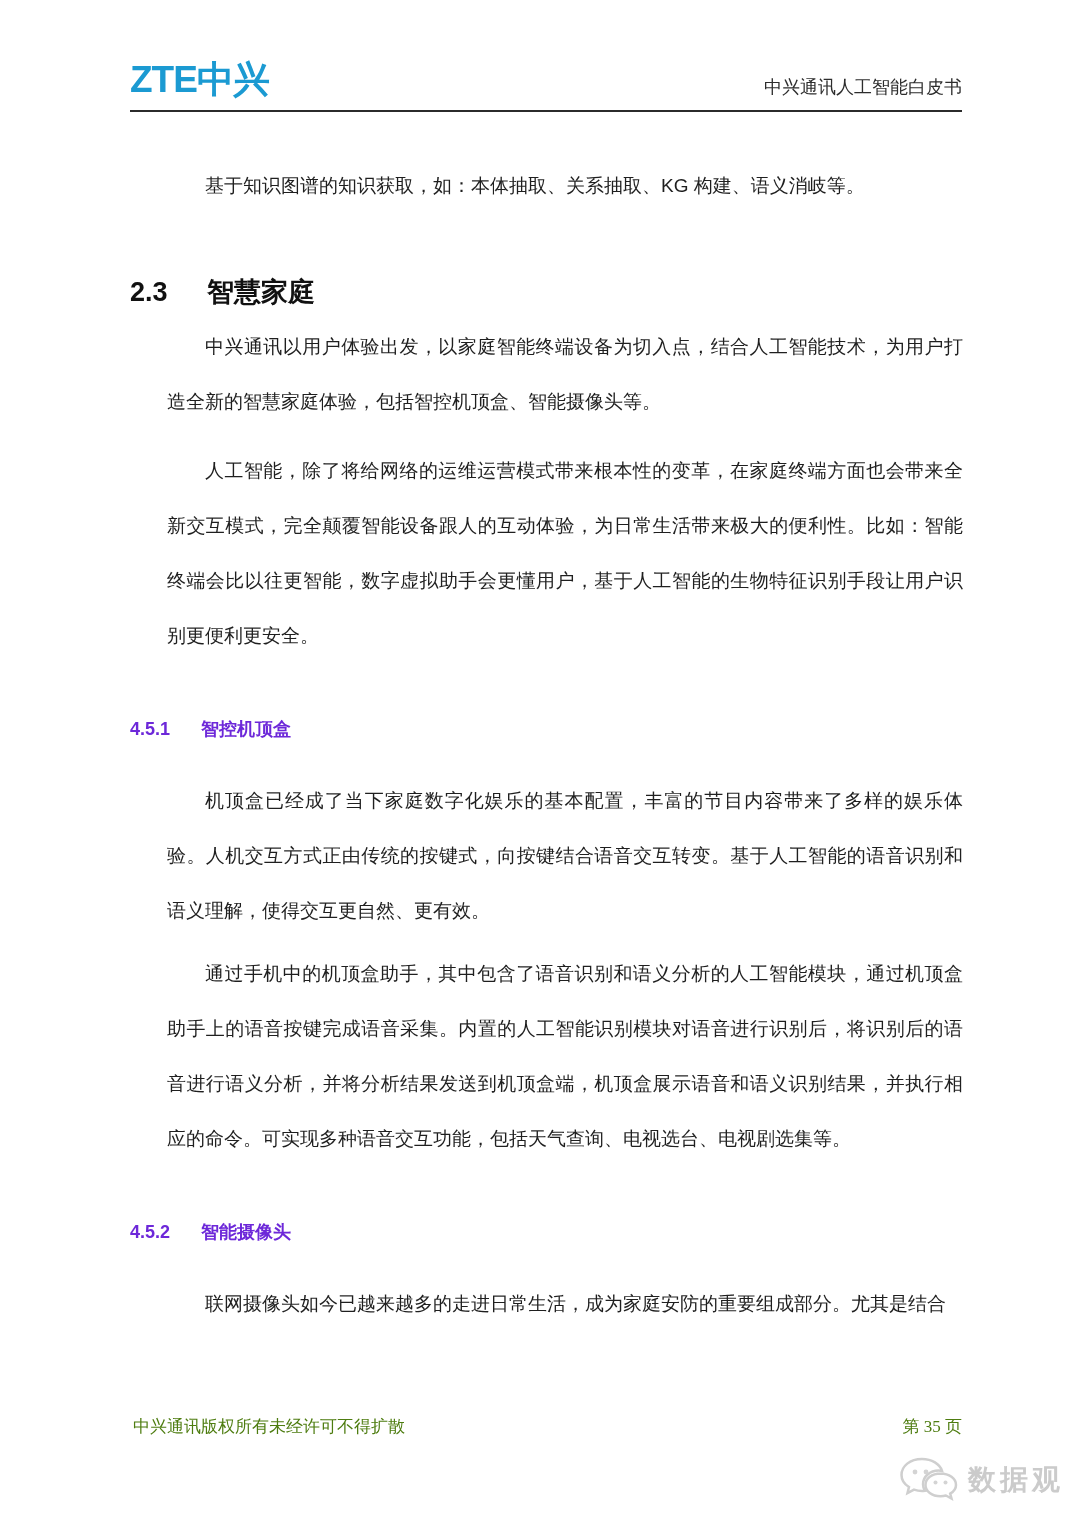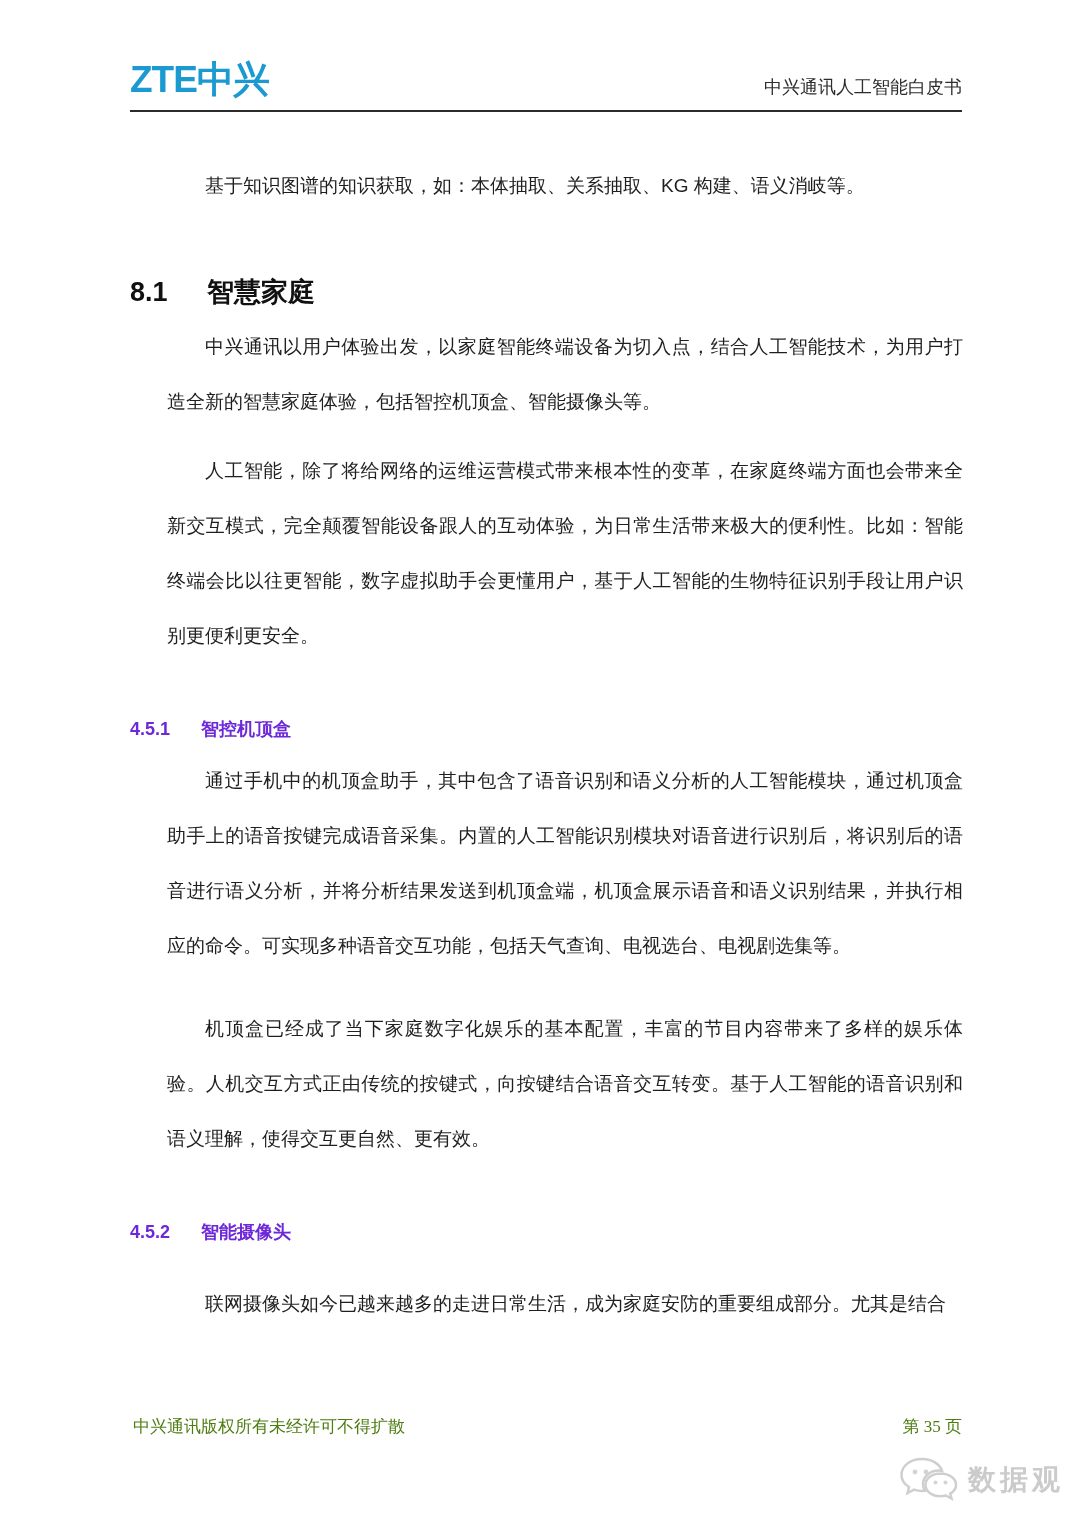--- a/index.html
+++ b/index.html
@@ -101,32 +101,32 @@
   <header class="header">
     <div class="logo">ZTE中兴</div>
     <div class="doc-title">中兴通讯人工智能白皮书</div>
   </header>
 
   <main class="main">
 
     <p class="body-text intro">基于知识图谱的知识获取，如：本体抽取、关系抽取、KG 构建、语义消岐等。</p>
 
     <h2 class="h1">
-      <span class="hnum">8.1</span>
+      <span class="hnum">2.3</span>
       <span class="htitle">智慧家庭</span>
     </h2>
     <p class="body-text mt8">中兴通讯以用户体验出发，以家庭智能终端设备为切入点，结合人工智能技术，为用户打造全新的智慧家庭体验，包括智控机顶盒、智能摄像头等。</p>
     <p class="body-text p-after-h">人工智能，除了将给网络的运维运营模式带来根本性的变革，在家庭终端方面也会带来全新交互模式，完全颠覆智能设备跟人的互动体验，为日常生活带来极大的便利性。比如：智能终端会比以往更智能，数字虚拟助手会更懂用户，基于人工智能的生物特征识别手段让用户识别更便利更安全。</p>
 
     <h3 class="h2">
       <span class="hnum">4.5.1</span>
       <span class="htitle">智控机顶盒</span>
     </h3>
+    <p class="body-text mt28">机顶盒已经成了当下家庭数字化娱乐的基本配置，丰富的节目内容带来了多样的娱乐体验。人机交互方式正由传统的按键式，向按键结合语音交互转变。基于人工智能的语音识别和语义理解，使得交互更自然、更有效。</p>
     <p class="body-text mt8">通过手机中的机顶盒助手，其中包含了语音识别和语义分析的人工智能模块，通过机顶盒助手上的语音按键完成语音采集。内置的人工智能识别模块对语音进行识别后，将识别后的语音进行语义分析，并将分析结果发送到机顶盒端，机顶盒展示语音和语义识别结果，并执行相应的命令。可实现多种语音交互功能，包括天气查询、电视选台、电视剧选集等。</p>
-    <p class="body-text mt28">机顶盒已经成了当下家庭数字化娱乐的基本配置，丰富的节目内容带来了多样的娱乐体验。人机交互方式正由传统的按键式，向按键结合语音交互转变。基于人工智能的语音识别和语义理解，使得交互更自然、更有效。</p>
 
     <h3 class="h2">
       <span class="hnum">4.5.2</span>
       <span class="htitle">智能摄像头</span>
     </h3>
     <p class="body-text mt28">联网摄像头如今已越来越多的走进日常生活，成为家庭安防的重要组成部分。尤其是结合</p>
 
   </main>
 
   <footer class="footer">

